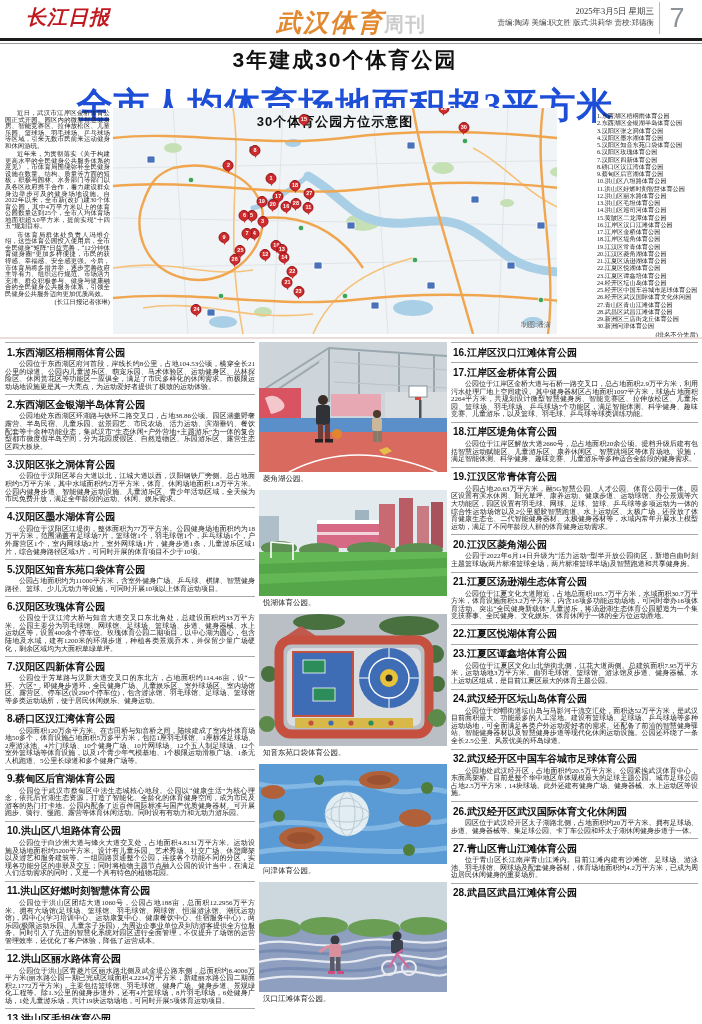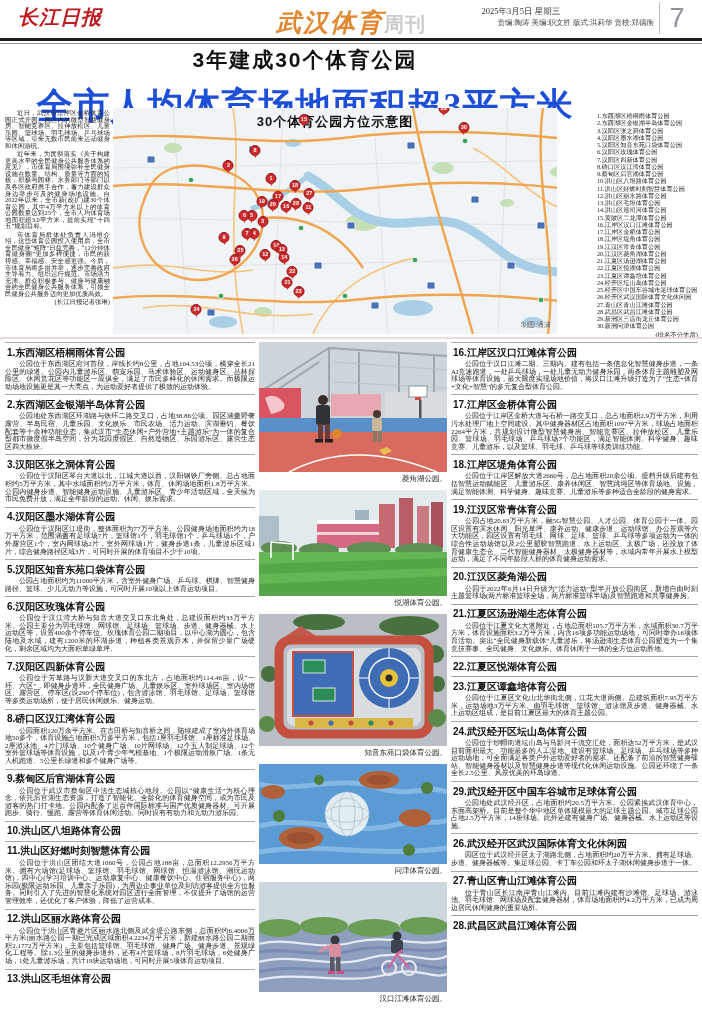--- a/index.html
+++ b/index.html
@@ -1,34 +1,34 @@
 <!DOCTYPE html>
 <html><head>
 <meta charset="utf-8">
 <style>
   html,body{margin:0;padding:0;background:#fff;}
   #page{position:relative;width:702px;height:1024px;background:#fff;overflow:hidden;
         font-family:"Liberation Serif","DejaVu Serif",serif;color:#1a1a1a;}
   
   #header{position:absolute;left:0;top:0;width:702px;height:38px;}
-  .paper-name{position:absolute;left:18px;top:4px;font-size:20px;font-weight:bold;
+  .paper-name{position:absolute;left:26px;top:4px;font-size:20px;font-weight:bold;
       font-style:italic;color:#c0181f;letter-spacing:1px;font-family:"DejaVu Serif",serif;}
   .weekly{position:absolute;left:0;top:6px;width:702px;text-align:center;}
   .weekly-title{font-size:25px;font-weight:bold;font-style:italic;color:#e2882f;
       letter-spacing:2px;font-family:Liberation Mono, monospace;}
   .weekly-suffix{font-size:20px;color:#cccccc;font-weight:bold;letter-spacing:1px;}
-  .header-right{position:absolute;right:48px;top:5px;text-align:left;line-height:12px;}
+  .header-right{position:absolute;right:48px;top:5px;text-align:right;line-height:12px;}
   .date-line{font-size:8.5px;color:#333;}
   .staff-line{font-size:7.5px;color:#444;margin-left:16px;}
   .page-num{position:absolute;right:8px;top:2px;width:34px;height:32px;border-left:1px solid #bbb;
       font-size:27px;color:#8d9499;text-align:center;line-height:32px;font-family:"Liberation Sans",sans-serif;}
   .header-rule{position:absolute;left:0;top:38px;width:702px;height:3px;background:#1c1c1c;}
   .header-rule2{position:absolute;left:0;top:43px;width:702px;height:1px;background:#999;}
   
-  #headline{position:absolute;left:0;top:46px;width:610px;text-align:center;}
+  #headline{position:absolute;left:0;top:46px;width:610px;text-align:center;padding-left:40px;}
   .kicker{font-size:21px;font-weight:bold;color:#111;letter-spacing:2px;
       font-family:"Liberation Sans",sans-serif;}
   .main-title{font-size:36px;font-weight:900;color:#1d4ed8;letter-spacing:1px;margin-top:8px;
       font-family:"Liberation Serif",serif;}
   
   #intro{position:absolute;left:5px;top:110px;width:105px;height:224px;
       font-size:6.4px;line-height:6.55px;text-align:justify;color:#222;}
   #intro p{margin:0 0 2px 0;text-indent:12px;}
   .byline{text-align:right;font-size:6.4px;margin-top:2px;color:#222;}
   #map-box{position:absolute;left:113px;top:108px;width:444px;height:226px;background:#f1f4f6;overflow:hidden;}
@@ -54,21 +54,21 @@
   
   .col{position:absolute;top:342px;height:678px;overflow:hidden;}
   #col-left{left:5px;width:250px;}
   #col-right{left:451px;width:247px;}
   .sec{margin-bottom:1px;}
   .sec-h{border-top:1.5px solid #a8a8a8;padding:2.5px 0 1.5px 2px;font-size:10px;
       font-weight:bold;color:#111;font-family:"Liberation Sans",sans-serif;}
   .sec-b{margin:0 0 3px 0;font-size:7px;line-height:7.6px;text-align:justify;
       color:#222;text-indent:14px;}
   
-  #col-photos{position:absolute;left:259px;top:342px;width:188px;height:678px;text-align:right;}
+  #col-photos{position:absolute;left:259px;top:342px;width:188px;height:678px;}
   .photo{width:188px;display:block;background:#dde3e7;}
   .caption{font-size:7.5px;color:#222;margin:2px 0 6px 4px;
       font-family:"Liberation Sans",sans-serif;}
 </style>
 </head>
 <body>
 
 <div id="page">
 
   <div id="header">
@@ -433,21 +433,21 @@
   <div id="col-left" class="col">
     <div>
 
         <div class="sec">
           <div class="sec-h">1.东西湖区梧桐雨体育公园</div>
           <p class="sec-b">公园位于东西湖区府河首段，岸线长约8公里，占地104.53公顷，横穿全长21公里的绿道。公园内儿童游乐区、萌宠乐园、马术体验区、运动健身区、丛林探险区、休闲赏花区等功能区一应俱全，满足了市民多样化的休闲需求。而极限运动场地设施更是其一大亮点，为运动爱好者提供了极致的运动体验。</p>
         </div>
 
         <div class="sec">
           <div class="sec-h">2.东西湖区金银湖半岛体育公园</div>
-          <p class="sec-b">公园地处东西湖区环湖路与铁环二路交叉口，占地38.86公顷。园区涵盖野奢露营、半岛民宿、儿童乐园、文化娱乐、市民农场、活力运动、滨湖垂钓、餐饮配套等十余种功能业态，集武汉市“生态休闲+户外营地+主题游乐”为一体的复合型都市微度假半岛空间，分为花园度假区、自然造物区、乐园游乐区、露营生态区四大板块。</p>
+          <p class="sec-b">公园地处东西湖区环湖路与铁环二路交叉口，占地38.86公顷。园区涵盖野奢露营、半岛民宿、儿童乐园、盆景园艺、市民农场、活力运动、滨湖垂钓、餐饮配套等十余种功能业态，集武汉市“生态休闲+户外营地+主题游乐”为一体的复合型都市微度假半岛空间，分为花园度假区、自然造物区、乐园游乐区、露营生态区四大板块。</p>
         </div>
 
         <div class="sec">
           <div class="sec-h">3.汉阳区张之洞体育公园</div>
           <p class="sec-b">公园位于汉阳区琴台大道以北，江城大道以西，汉阳钢铁厂旁侧。总占地面积约5万平方米，其中水域面积约2万平方米，体育、休闲场地面积1.8万平方米。公园内健身步道、智能健身运动设施、儿童游乐区、青少年活动区域，全天候为市民免费开放，满足全年龄段的运动、休闲、娱乐需求。</p>
         </div>
 
         <div class="sec">
           <div class="sec-h">4.汉阳区墨水湖体育公园</div>
           <p class="sec-b">公园位于汉阳区江堤街，整体面积为77万平方米。公园健身场地面积约为18万平方米，范围涵盖有足球场7片，篮球馆1个，羽毛球馆1个，乒乓球场1个，户外露营区1个，室内网球场2片，室外网球场1片，健身步道1条，儿童游乐区域1片，综合健身路径区域3片，可同时开展的体育项目不少于10项。</p>
@@ -473,20 +473,21 @@
           <p class="sec-b">公园面积120万余平方米。在古田桥与知音桥之间，陆续建成了室内外体育场地50多个，体育设施占地面积5万多平方米，包括1座羽毛球馆、1座标准足球场、2座游泳池、4片门球场、10个健身广场、10片网球场、12个五人制足球场、12个室外篮球场等体育设施，以及1个青少年气模基地、1个极限运动滑板广场、1条无人机跑道、5公里长绿道和多个健身广场等。</p>
         </div>
 
         <div class="sec">
           <div class="sec-h">9.蔡甸区后官湖体育公园</div>
           <p class="sec-b">公园位于武汉市蔡甸区中法生态城核心地段。公园以“健康生活”为核心理念，依托后官湖生态资源，打造了智能化、全龄化的体育健身空间，成为市民及游客的热门打卡地。公园内配备了近百件国际标准与国产优质健身器材。可开展跑步、骑行、慢跑、露营等体育休闲活动。同时设有有动力和无动力游乐园。</p>
         </div>
 
         <div class="sec">
           <div class="sec-h">10.洪山区八坦路体育公园</div>
+          <p class="sec-b">公园位于白沙洲大道与烽火大道交叉处，占地面积4.8131万平方米。运动设施及场地面积约5200平方米。设计有儿童乐园、艺术秀场、社交广场、休憩廊架以及游艺和服务建筑等。一组园路贯通整个公园，连接各个功能不同的分区，实现各功能分区的串联及交互；同时将植物主题节点融入公园的设计当中，在满足人们活动需求的同时，又是一个具有特色的植物花园。</p>
         </div>
 
         <div class="sec">
           <div class="sec-h">11.洪山区好燃时刻智慧体育公园</div>
           <p class="sec-b">公园位于洪山区团结大道1060号，公园占地188亩，总面积12.2956万平方米。拥有六场馆(足球场、篮球馆、羽毛球馆、网球馆、恒温游泳馆、潮玩运动馆)，四中心(学习培训中心、运动康复中心、健康餐饮中心、住宿服务中心)，两乐园(极限运动乐园、儿童亲子乐园)，为周边企事业单位及到访游客提供全方位服务。同时引入了先进的智慧化系统对园区进行全面管理，不仅提升了场馆的运营管理效率，还优化了客户体验，降低了运营成本。</p>
         </div>
 
         <div class="sec">
           <div class="sec-h">12.洪山区丽水路体育公园</div>
           <p class="sec-b">公园位于洪山区青菱片区丽水路北侧及武金堤公路东侧，总面积约6.4006万平方米(丽水路公园一期已完成区域面积4.2234万平方米，新建丽水路公园二期面积2.1772万平方米)，主要包括篮球馆、羽毛球馆、健身广场、健身步道、景观绿化工程等。除1.3公里的健身步道外，还有4片篮球场，8片羽毛球场，6处健身广场，1处儿童游乐场，共计19块运动场地，可同时开展5项体育运动项目。</p>
@@ -680,21 +681,20 @@
     </svg>
     <div class="caption">汉口江滩体育公园。</div>
 
   </div>
 
   <div id="col-right" class="col">
     <div>
 
         <div class="sec">
           <div class="sec-h">16.江岸区汉口江滩体育公园</div>
-          <p class="sec-b">公园位于汉口江滩二期、三期内。建有包括一条信息化智慧健身步道，一条AI竞速跑道，一处乒乓球场，一处儿童无动力健身乐园，两条体育主题雕塑及网球场等体育设施，最大限度实现场地价值，将汉口江滩升级打造为了“生态+体育+文化+智慧”的多元复合型体育公园。</p>
         </div>
 
         <div class="sec">
           <div class="sec-h">17.江岸区金桥体育公园</div>
           <p class="sec-b">公园位于江岸区金桥大道与石桥一路交叉口，总占地面积2.9万平方米，利用污水处理厂地上空间建设。其中健身器材区占地面积1097平方米，球场占地面积2264平方米，共规划设计微型智慧健身房、智能竞赛区、拉伸放松区、儿童乐园、篮球场、羽毛球场、乒乓球场7个功能区，满足智能体测、科学健身、趣味竞赛、儿童游乐，以及篮球、羽毛球、乒乓球等球类训练功能。</p>
         </div>
 
         <div class="sec">
           <div class="sec-h">18.江岸区堤角体育公园</div>
           <p class="sec-b">公园位于江岸区解放大道2660号，总占地面积20余公顷。提档升级后建有包括智慧运动赋能区、儿童游乐区、康养休闲区、智慧跳绳区等体育场地、设施，满足智能体测、科学健身、趣味竞赛、儿童游乐等多种适合全龄段的健身需求。</p>
@@ -723,21 +723,21 @@
           <div class="sec-h">23.江夏区谭鑫培体育公园</div>
           <p class="sec-b">公园位于江夏区文化山北华街北侧，江花大道两侧。总建筑面积7.95万平方米，运动场地3万平方米。由羽毛球馆、篮球馆、游泳馆及步道、健身器械、水上运动区组成，是目前江夏区最大的体育主题公园。</p>
         </div>
 
         <div class="sec">
           <div class="sec-h">24.武汉经开区坛山岛体育公园</div>
           <p class="sec-b">公园位于纱帽街道坛山岛与马影河干流交汇处，面积达52万平方米，是武汉目前面积最大、功能最多的人工湿地。建设有篮球场、足球场、乒乓球场等多种运动场地，可全面满足各类户外运动爱好者的需求。还配备了前沿的智慧健身驿站、智能健身器材以及智慧健身步道等现代化休闲运动设施。公园还环绕了一条全长2.5公里、风景优美的环岛绿道。</p>
         </div>
 
         <div class="sec">
-          <div class="sec-h">29.武汉经开区中国车谷城市足球体育公园</div>
+          <div class="sec-h">32.武汉经开区中国车谷城市足球体育公园</div>
           <p class="sec-b">公园地处武汉经开区，占地面积约20.5万平方米。公园紧挨武汉体育中心，东面高架桥。目前是整个华中地区单体规模最大的足球主题公园。城市足球公园占地2.5万平方米，14块球场。此外还建有健身广场、健身器械、水上运动区等设施。</p>
         </div>
 
         <div class="sec">
           <div class="sec-h">26.武汉经开区武汉国际体育文化休闲园</div>
           <p class="sec-b">园区位于武汉经开区太子湖路北侧，占地面积约20万平方米。拥有足球场、步道、健身器械等。集足球公园、卡丁车公园和环太子湖休闲健身步道于一体。</p>
         </div>
 
         <div class="sec">
           <div class="sec-h">27.青山区青山江滩体育公园</div>

